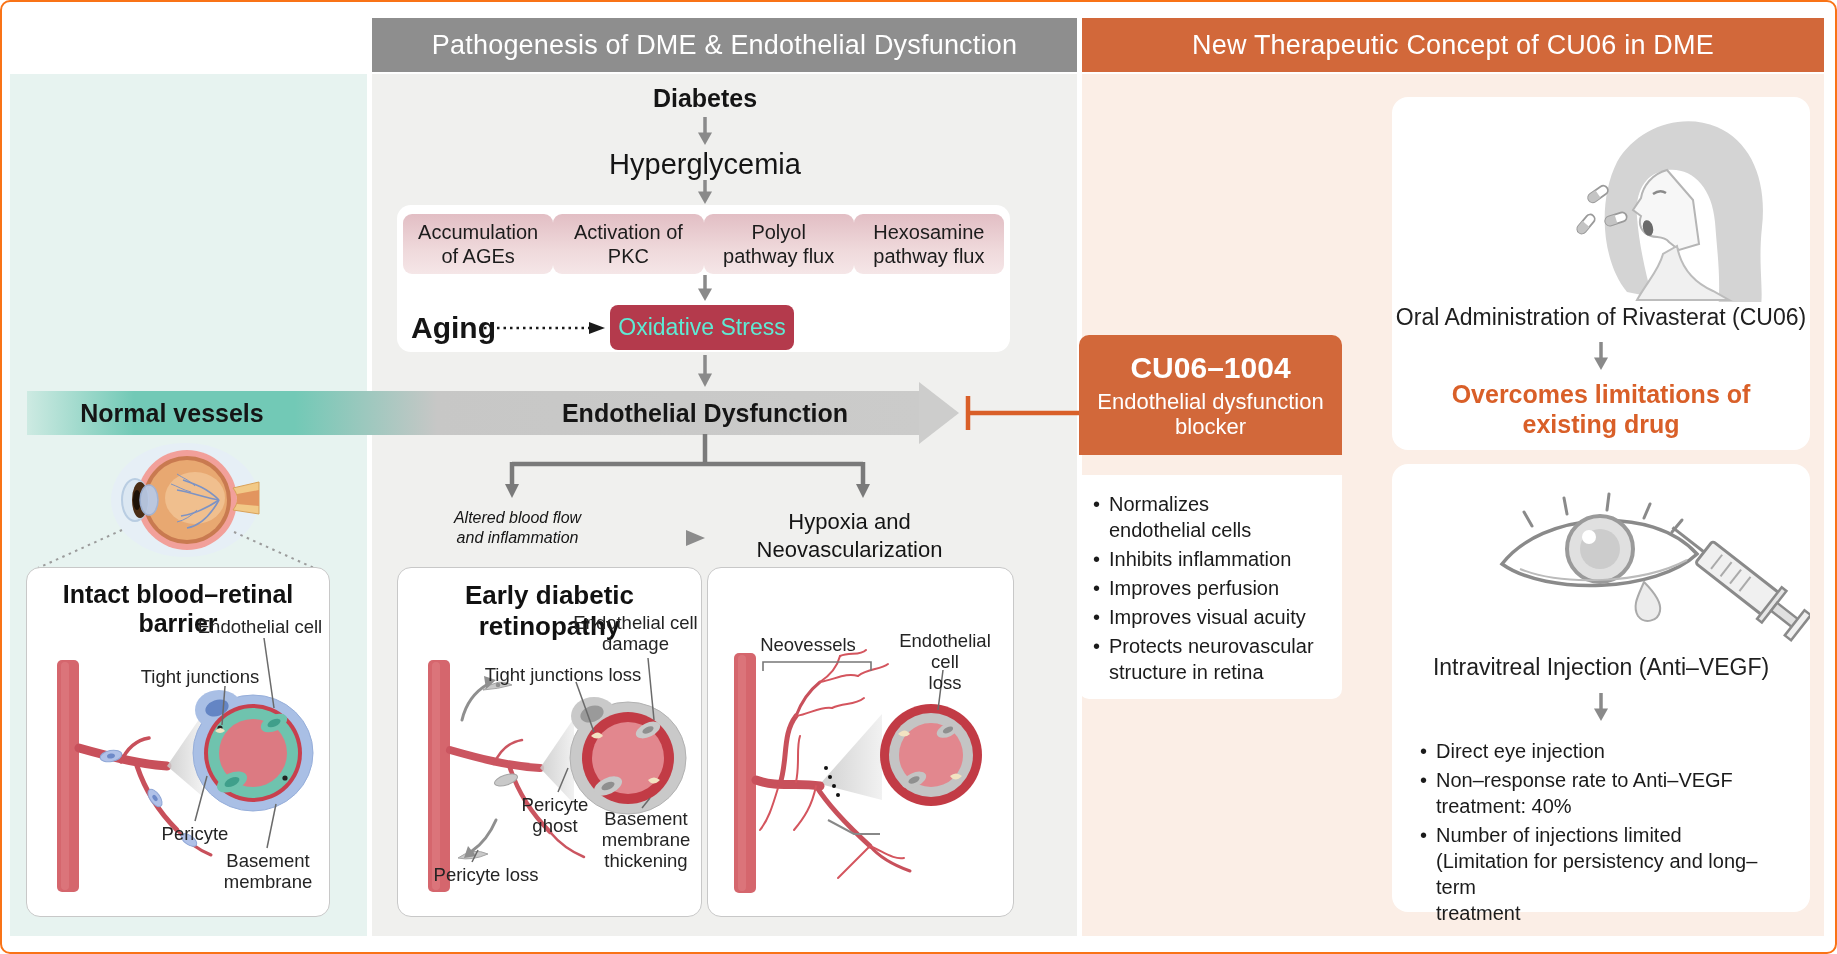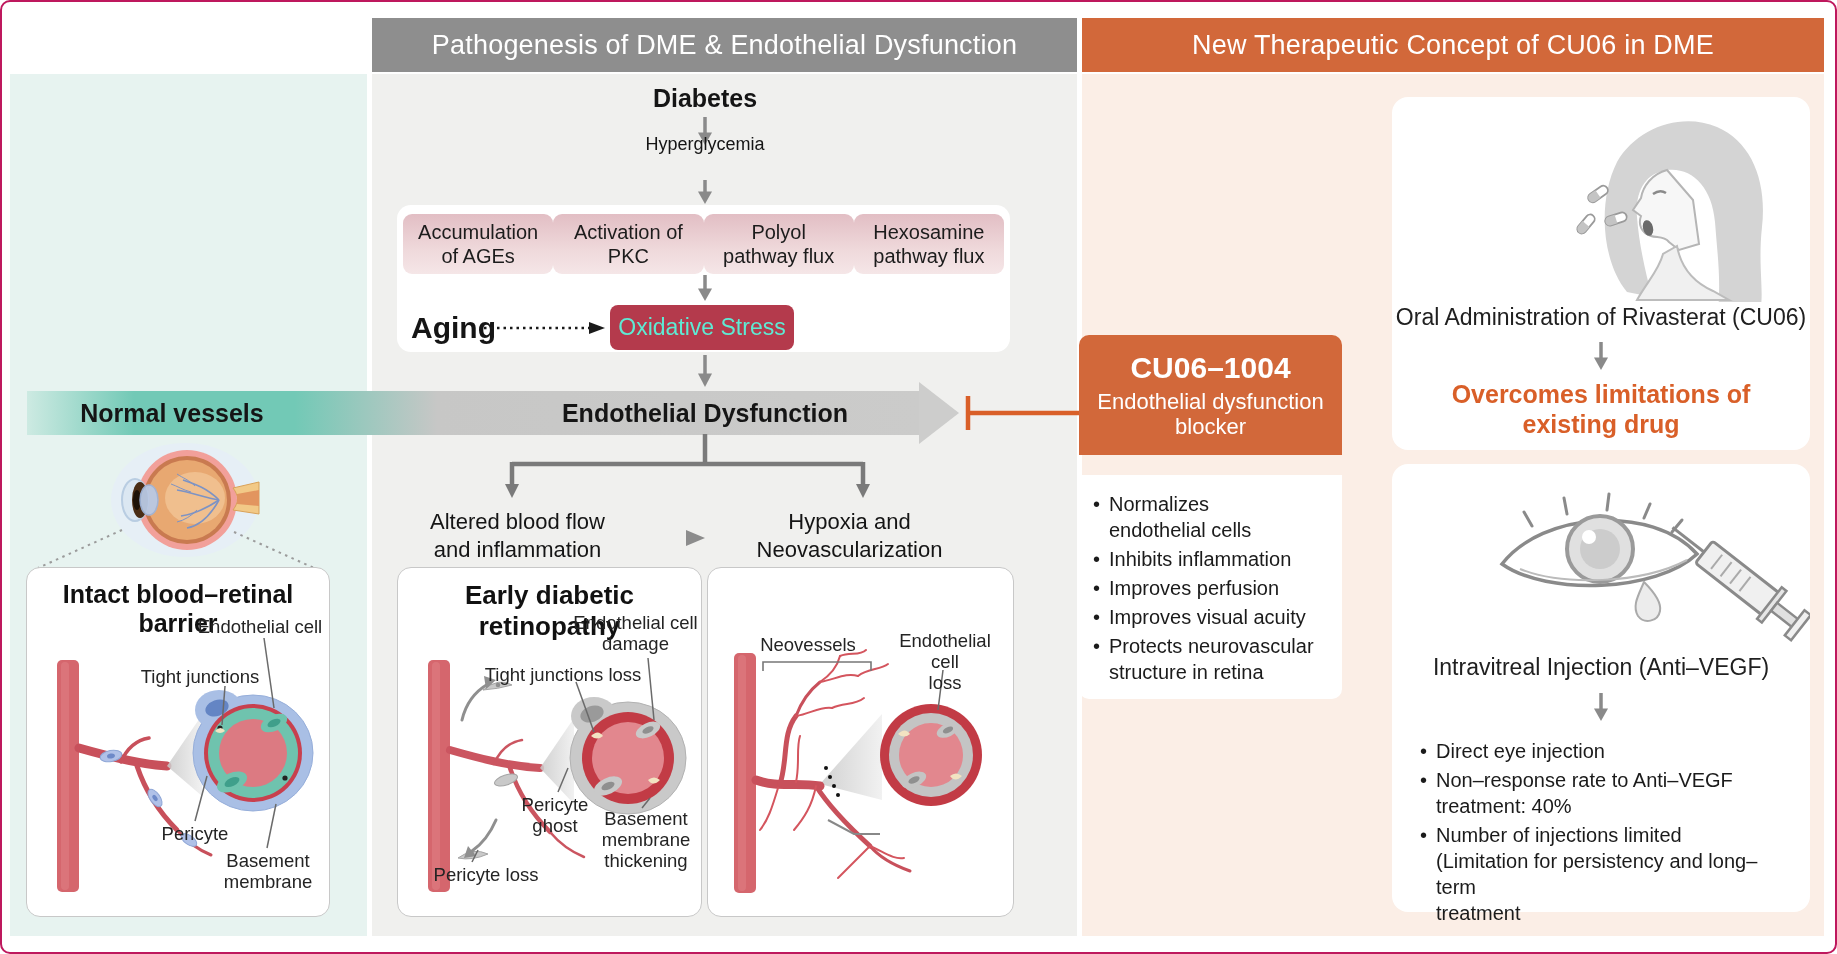--- a/index.html
+++ b/index.html
@@ -1,17 +1,17 @@
 <!DOCTYPE html>
 <html><head>
 <meta charset="utf-8">
 <style>
   html,body{margin:0;padding:0;background:#ffffff;}
   *{box-sizing:border-box;font-family:"Liberation Sans", sans-serif;}
-  .stage{position:relative;width:1837px;height:954px;background:#ffffff;border:2px solid #be185d;border-radius:10px;overflow:hidden;}
+  .stage{position:relative;width:1837px;height:954px;background:#ffffff;border:2px solid #f97316;border-radius:10px;overflow:hidden;}
   .abs{position:absolute;}
   .panel{position:absolute;top:72px;height:862px;}
   .panel-left{left:8px;width:357px;background:#e7f3f0;}
   .panel-mid{left:370px;width:705px;background:#f0f0ee;}
   .panel-right{left:1080px;width:742px;background:#fbeee6;}
   .hdr{position:absolute;top:16px;height:54px;display:flex;align-items:center;justify-content:center;color:#ffffff;font-size:27px;font-weight:500;letter-spacing:.2px;}
   .hdr-gray{left:370px;width:705px;background:#8e8e8e;}
   .hdr-orange{left:1080px;width:742px;background:#d2683a;}
   .flow-label{position:absolute;text-align:center;color:#151515;}
   .bold{font-weight:bold;}
@@ -45,21 +45,21 @@
   <div class="panel panel-right"></div>
 
   <div class="hdr hdr-gray">Pathogenesis of DME &amp; Endothelial Dysfunction</div>
   <div class="hdr hdr-orange">New Therapeutic Concept of CU06 in DME</div>
 
   <div class="flow-label bold" style="left:603px;top:82px;width:200px;font-size:25px;">Diabetes</div>
   <svg class="abs" style="left:695px;top:114px;" width="16" height="30" viewBox="0 0 16 30">
       <path d="M8,1 L8,18" stroke="#8a8a8a" stroke-width="3.5"></path>
       <path d="M1,16.5 L15,16.5 L8,29 Z" fill="#8a8a8a"></path>
     </svg>
-  <div class="flow-label" style="left:578px;top:132px;width:250px;font-size:18px;">Hyperglycemia</div>
+  <div class="flow-label" style="left:578px;top:146px;width:250px;font-size:29px;">Hyperglycemia</div>
   <svg class="abs" style="left:695px;top:177px;" width="16" height="26" viewBox="0 0 16 26">
       <path d="M8,1 L8,14" stroke="#8a8a8a" stroke-width="3.5"></path>
       <path d="M1,12.5 L15,12.5 L8,25 Z" fill="#8a8a8a"></path>
     </svg>
 
   <div class="mech-card">
     <div class="pink-row">
       <div class="pink-box">Accumulation
 of AGEs</div>
       <div class="pink-box">Activation of
@@ -98,21 +98,21 @@
   </svg>
 
   <svg class="abs" style="left:495px;top:432px;" width="380" height="70" viewBox="0 0 380 70">
     <path d="M208,0 L208,30" stroke="#7a7a7a" stroke-width="4.5" fill="none"></path>
     <path d="M15,30 L366,30" stroke="#7a7a7a" stroke-width="4.5" fill="none"></path>
     <path d="M15,28 L15,52" stroke="#7a7a7a" stroke-width="4.5"></path>
     <polygon points="8,50 22,50 15,64" fill="#7a7a7a"></polygon>
     <path d="M366,28 L366,52" stroke="#7a7a7a" stroke-width="4.5"></path>
     <polygon points="359,50 373,50 366,64" fill="#7a7a7a"></polygon>
   </svg>
-  <div class="flow-label pre" style="left:398px;top:506px;width:235px;font-size:22px;line-height:1.25;">Altered blood flow
+  <div class="flow-label pre" style="left:398px;top:506px;width:235px;font-size:16px;line-height:1.25;font-style:italic;">Altered blood flow
 and inflammation</div>
   <div class="flow-label pre" style="left:725px;top:506px;width:245px;font-size:22px;line-height:1.25;">Hypoxia and
 Neovascularization</div>
   <svg class="abs" style="left:600px;top:524px;" width="106" height="24" viewBox="0 0 106 24">
     <defs>
         <linearGradient id="ga" x1="0" y1="0" x2="1" y2="0">
           <stop offset="0" stop-color="#c6c6c6"></stop>
           <stop offset="1" stop-color="#8c8c8c"></stop>
         </linearGradient>
       </defs>

